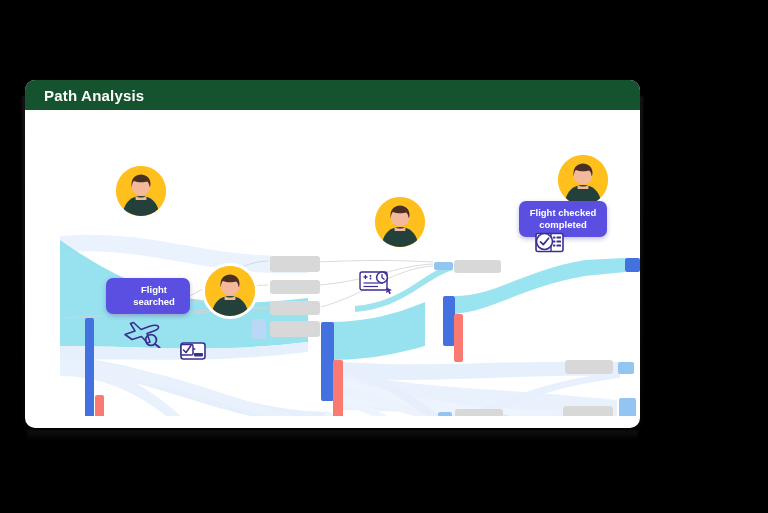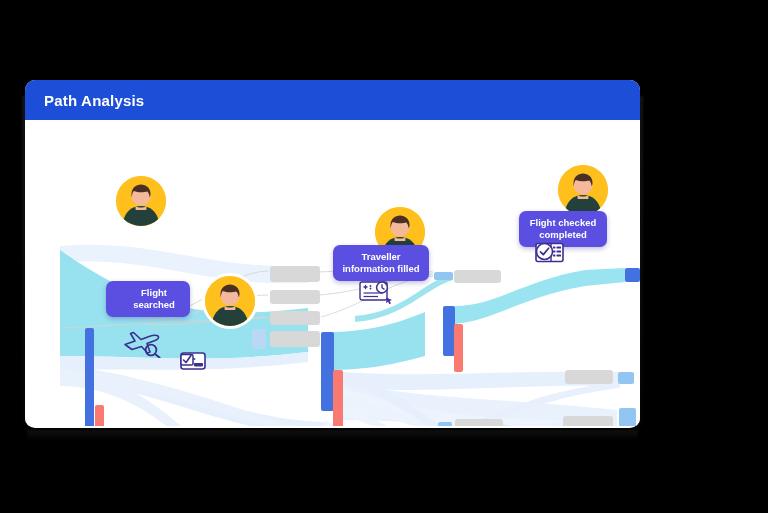--- a/index.html
+++ b/index.html
@@ -3,21 +3,21 @@
 <meta charset="utf-8">
 <style>
   html,body{margin:0;padding:0;background:#000;}
   body{width:768px;height:513px;overflow:hidden;font-family:"Liberation Sans",sans-serif;}
   .stage{position:relative;width:768px;height:513px;background:#000;}
 
   
   .card{position:absolute;left:25px;top:80px;width:615px;height:348px;
         border-radius:10px;overflow:hidden;background:#fff;
         box-shadow:0 6px 22px rgba(0,0,0,.55);}
-  .card-header{height:40px;background:#1d4ed8;display:flex;align-items:center;}
+  .card-header{height:30px;background:#14532d;display:flex;align-items:center;}
   .card-title{color:#ffffff;font-size:15px;font-weight:bold;letter-spacing:.2px;margin-left:19px;}
   .canvas{position:relative;width:615px;height:306px;background:#fff;overflow:hidden;}
   .canvas svg{position:absolute;left:0;top:0;}
 
   
   .reflection{position:absolute;left:27px;top:430px;width:611px;height:10px;
      background:linear-gradient(180deg,rgba(255,255,255,.14),rgba(255,255,255,0));
      filter:blur(1px);opacity:.5;}
   .edge-l{position:absolute;left:22px;top:96px;width:4px;height:330px;
      background:linear-gradient(180deg,rgba(255,255,255,.10),rgba(255,255,255,.02));filter:blur(1px);}
@@ -143,21 +143,21 @@
 
       <div class="avatar" style="left:88px;top:53px;width:50px;height:50px;">
         <svg width="50" height="50" viewBox="0 0 50 50">
           <circle cx="25" cy="25" r="25" fill="#ffc01e"></circle>
           <path d="M25 30c-9 0-16 6-17.5 14.5A25 25 0 0 0 42.5 44.5C41 36 34 30 25 30z" fill="#23403a"></path>
           <circle cx="25" cy="20" r="9.5" fill="#f3b99a"></circle>
           <path d="M15.5 18c0-6 4.5-9.5 9.5-9.5S34.5 12 34.5 18c0 1.5-.4 2.6-.9 3.2-.3-2.6-1-4.6-2.4-5.6-2.8.9-9.5 1.3-13.4-.6-1.2 1.2-1.8 3.5-1.9 6.2-.3-.6-.4-1.7-.4-3.2z" fill="#4a2f23"></path>
           <path d="M25 31.5c2.2 0 4.1-.6 5.6-1.6l-.3 4.1h-10.6l-.3-4.1c1.5 1 3.4 1.6 5.6 1.6z" fill="#f3b99a"></path>
         </svg>
       </div>
-      <div class="pill" style="left:81px;top:161px;width:54px;padding-left:21px;">Flight
+      <div class="pill" style="left:81px;top:168px;width:54px;padding-left:21px;">Flight
 searched</div>
       <div class="iconset" style="left:96px;top:208px;">
         <svg width="44" height="30" viewBox="0 0 44 30">
           <path d="M4 16.5 L14 13 L9.5 5.5 L12.5 4.5 L20 11.5 L28 8.5 C31 7.5 35 6.5 37 8 C38.5 9.2 37 11.5 34 12.5 L26 15.5 L29 24 L26.5 25 L20.5 18.5 L11 21.5 Z" fill="none" stroke="#3b2f8f" stroke-width="1.6" stroke-linejoin="round"></path>
           <circle cx="30" cy="22" r="5.4" fill="none" stroke="#3b2f8f" stroke-width="1.8"></circle>
           <line x1="34" y1="26" x2="38.5" y2="29.5" stroke="#3b2f8f" stroke-width="2" stroke-linecap="round"></line>
         </svg>
       </div>
 
       <div class="avatar" style="left:177px;top:153px;width:50px;height:50px;">
@@ -183,22 +183,20 @@
 
       <div class="avatar" style="left:347px;top:84px;width:50px;height:50px;">
         <svg width="50" height="50" viewBox="0 0 50 50">
           <circle cx="25" cy="25" r="25" fill="#ffc01e"></circle>
           <path d="M25 30c-9 0-16 6-17.5 14.5A25 25 0 0 0 42.5 44.5C41 36 34 30 25 30z" fill="#23403a"></path>
           <circle cx="25" cy="20" r="9.5" fill="#f3b99a"></circle>
           <path d="M15.5 18c0-6 4.5-9.5 9.5-9.5S34.5 12 34.5 18c0 1.5-.4 2.6-.9 3.2-.3-2.6-1-4.6-2.4-5.6-2.8.9-9.5 1.3-13.4-.6-1.2 1.2-1.8 3.5-1.9 6.2-.3-.6-.4-1.7-.4-3.2z" fill="#4a2f23"></path>
           <path d="M25 31.5c2.2 0 4.1-.6 5.6-1.6l-.3 4.1h-10.6l-.3-4.1c1.5 1 3.4 1.6 5.6 1.6z" fill="#f3b99a"></path>
         </svg>
       </div>
-      <div class="pill" style="left:308px;top:125px;width:78px;">Traveller
-information filled</div>
       <div class="iconset" style="left:334px;top:160px;">
         <svg width="34" height="24" viewBox="0 0 34 24">
           <rect x="1" y="2" width="27" height="18" rx="2" fill="#fff" stroke="#3b2f8f" stroke-width="1.4"></rect>
           <path d="M5 7 h3 M6.5 5.5 v3" stroke="#3b2f8f" stroke-width="1.3" stroke-linecap="round"></path>
           <circle cx="11.5" cy="6" r=".9" fill="#3b2f8f"></circle>
           <circle cx="11.5" cy="8.5" r=".9" fill="#3b2f8f"></circle>
           <line x1="4.5" y1="13" x2="24" y2="13" stroke="#3b2f8f" stroke-width="1.2"></line>
           <line x1="4.5" y1="16.5" x2="19" y2="16.5" stroke="#3b2f8f" stroke-width="1.2"></line>
           <circle cx="23" cy="7.5" r="5.4" fill="#fff" stroke="#3b2f8f" stroke-width="1.5"></circle>
           <path d="M23 4.6 v3.1 l2.1 1.4" stroke="#3b2f8f" stroke-width="1.3" stroke-linecap="round" fill="none"></path>

